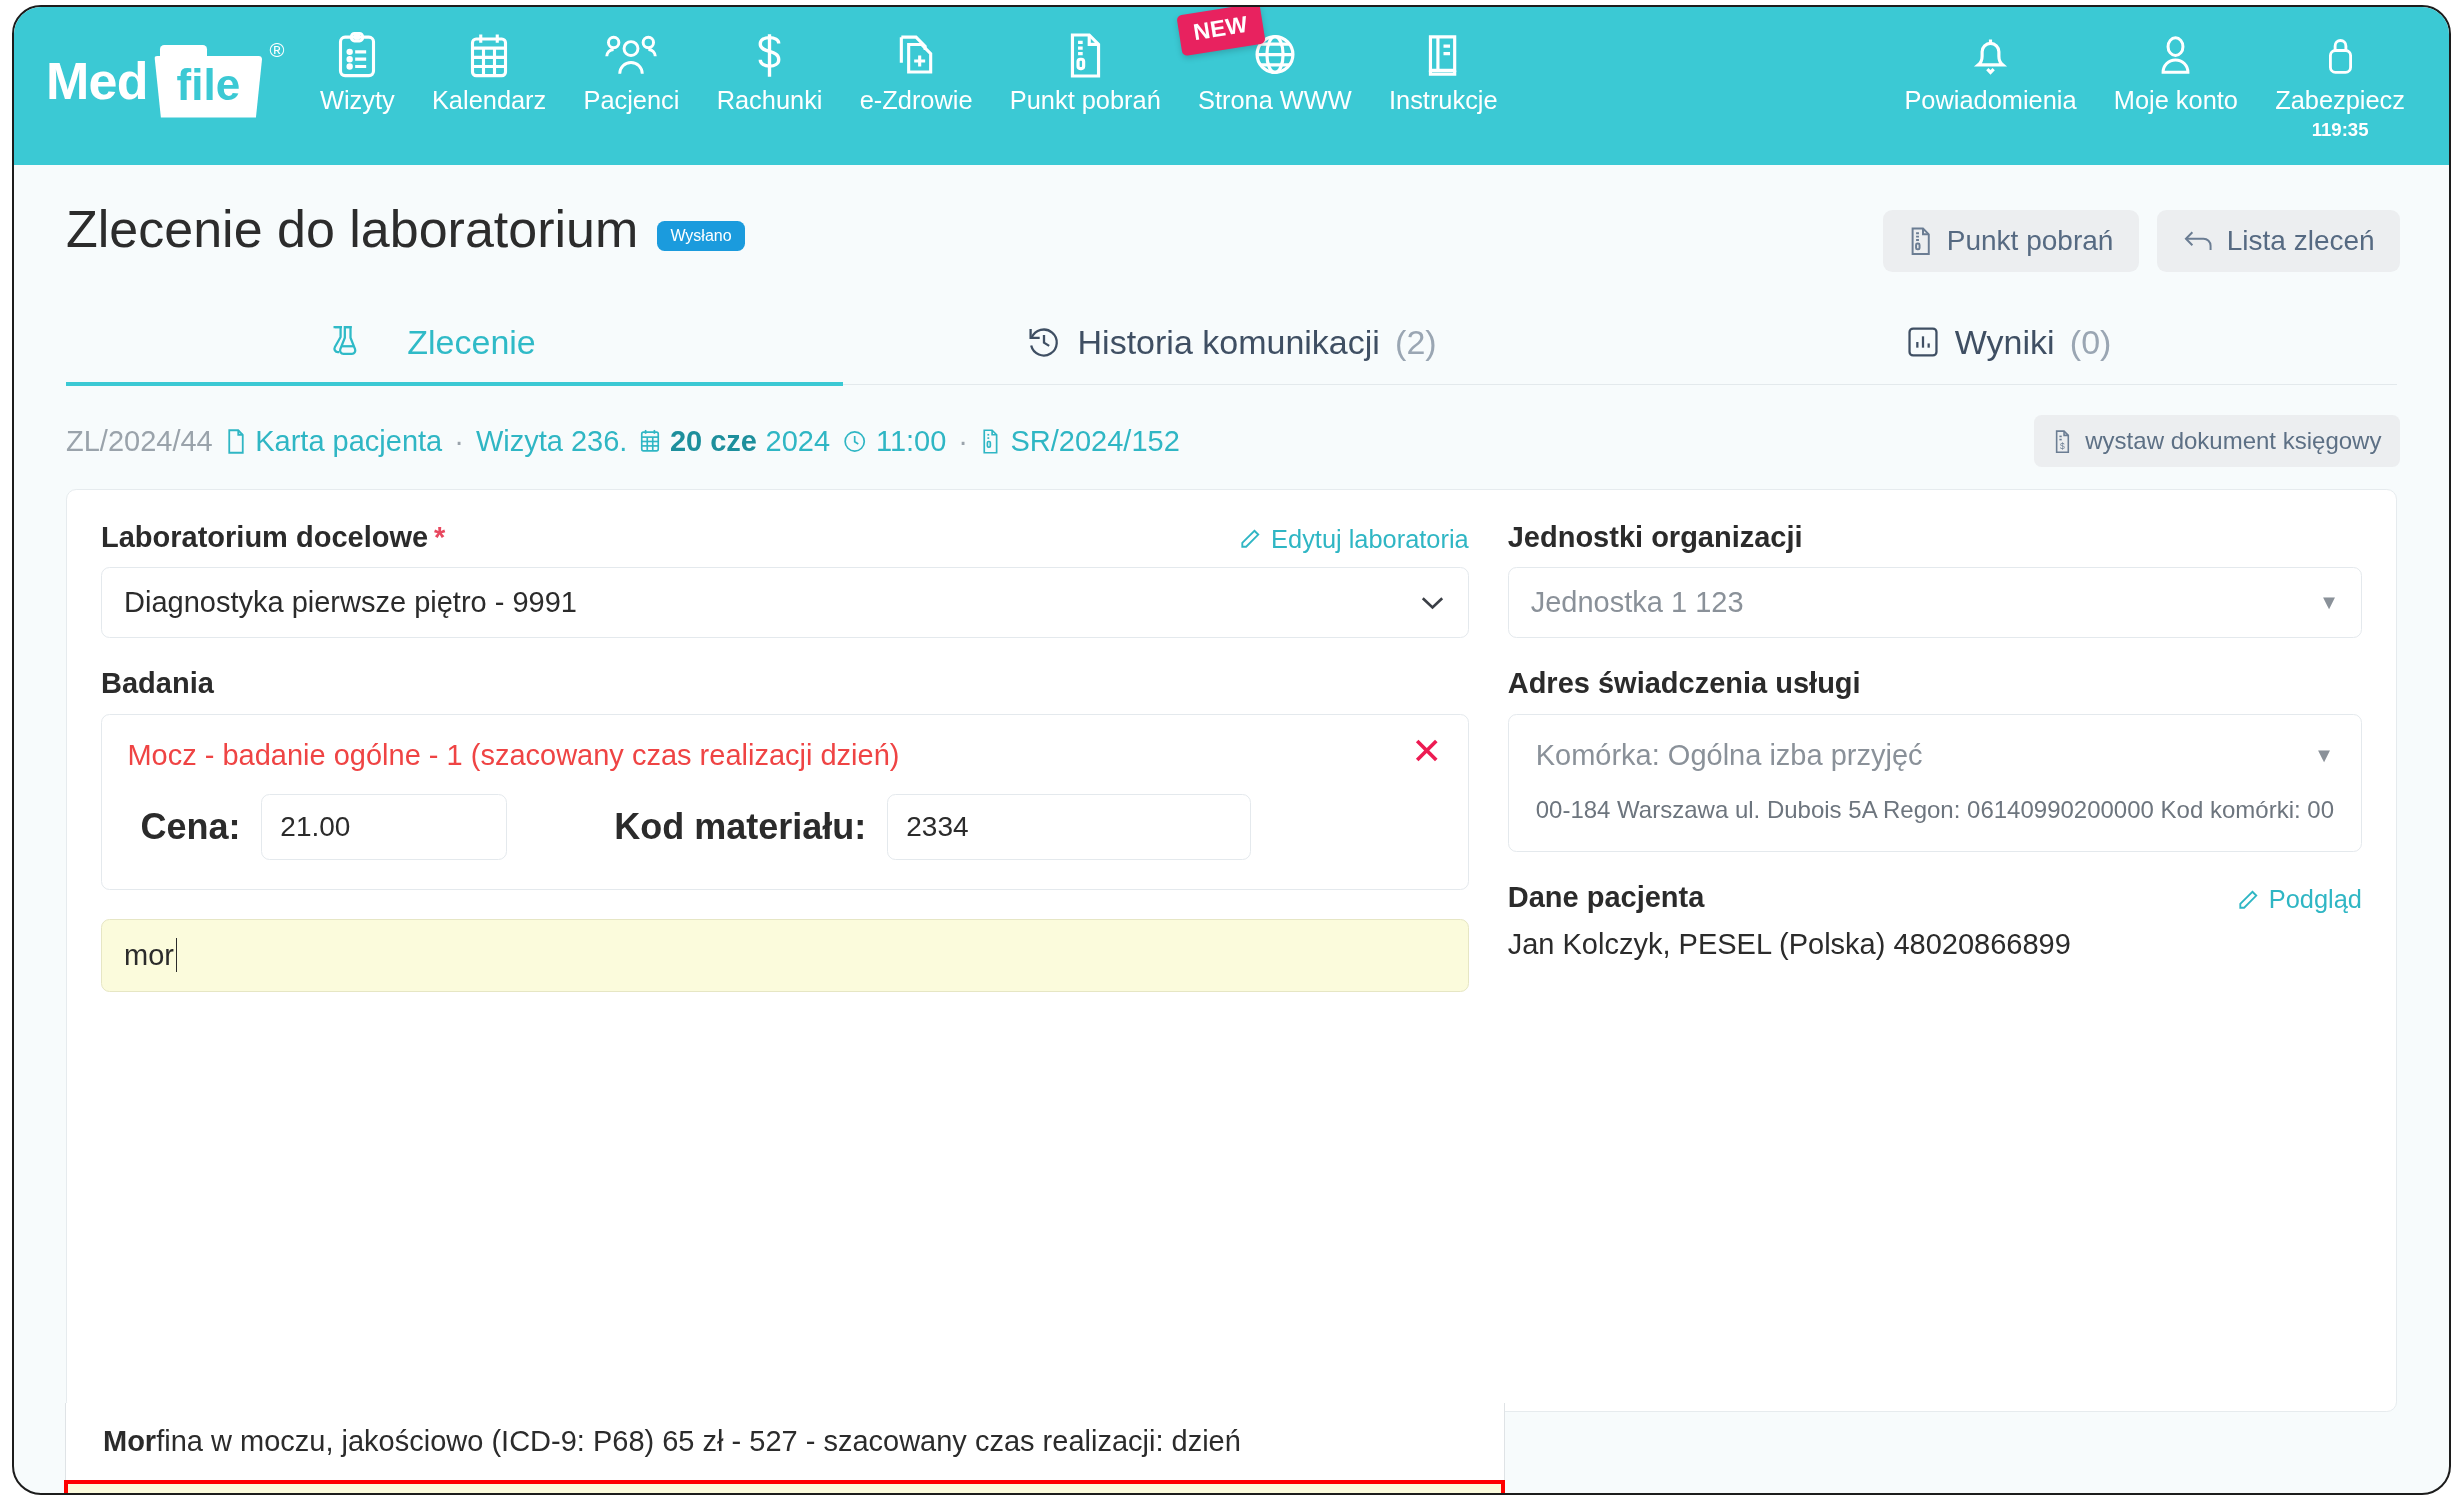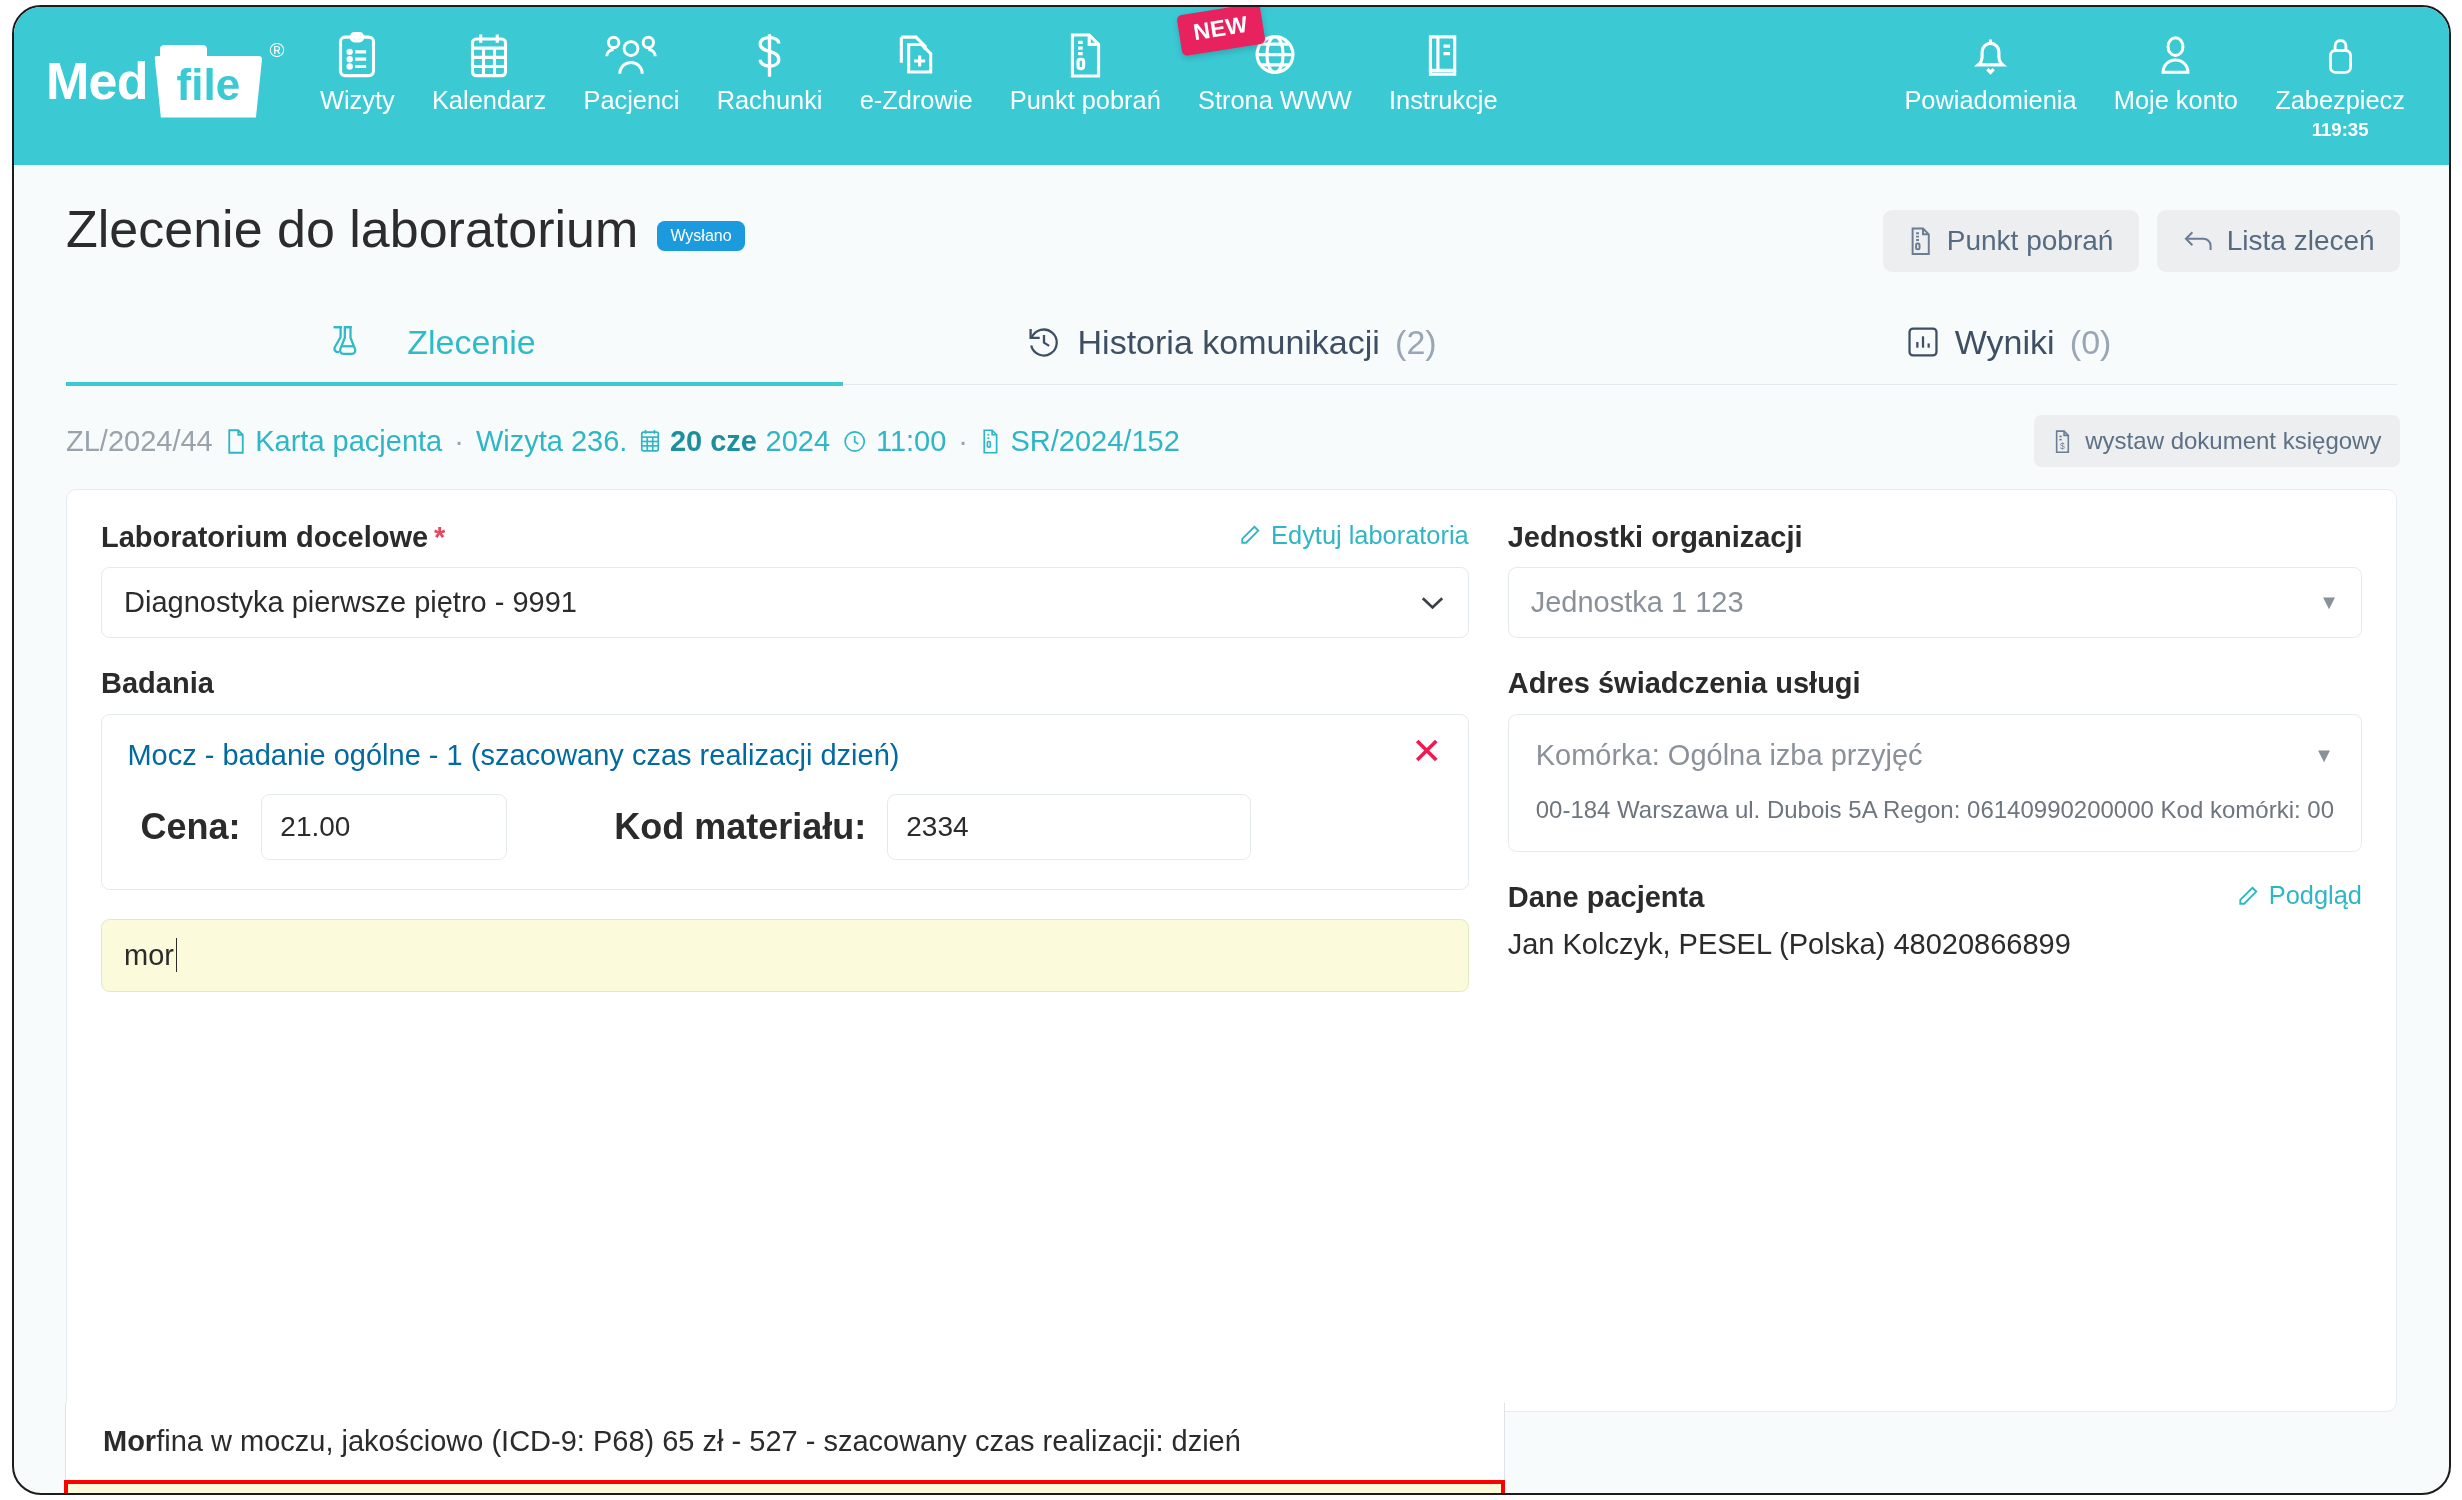--- a/index.html
+++ b/index.html
@@ -166,21 +166,21 @@
     border: 1.7px solid #e6ebee;
     border-radius: 10.2px;
     min-height: 923px;
     display: flex;
     padding: 30.5px 34px 34px 34px;
     position: relative;
   }
   .col-left { width: 1372px; position: relative; }
   .col-right { flex: 1; padding-left: 39px; position: relative; }
   .row-label {
-    display: flex; align-items: flex-start;
+    display: flex; align-items: flex-end;
     font-size: 29px; color: #2b2b2b; font-weight: bold;
     margin-bottom: 13.5px;
   }
   .req { color: #e8485f; margin-left: 6px; font-size: 29px; }
   .link-teal {
     margin-left: auto; color: #2fb6c4; font-size: 25.4px;
     display: flex; align-items: center; gap: 10.2px; cursor: pointer;
     font-weight: normal;
   }
   .select-box {
@@ -194,21 +194,21 @@
   .select-box .chev { margin-left: auto; color: #3b3f46; font-size: 25.4px; }
   .select-box.muted .val { color: #8a9199; }
   .select-box .chev.small { color: #8a9199; font-size: 20.3px; }
   .gap-l { margin-top: 29px; }
   
   .test-card {
     border: 1.7px solid #e4e9ed; border-radius: 8.5px;
     padding: 24px 25.4px 29px 25.4px;
   }
   .test-title-row { display: flex; align-items: flex-start; }
-  .test-title { font-size: 29px; color: #0369a1; }
+  .test-title { font-size: 29px; color: #ef4444; }
   .x-btn {
     margin-left: auto; color: #ed1b52; font-size: 37px; line-height: 0.7;
     cursor: pointer; font-weight: 500; padding-left: 17px;
   }
   .test-fields { display: flex; align-items: center; margin-top: 22px; gap: 20.3px; }
   .fld-label { font-size: 36px; color: #2b2b2b; font-weight: bold; margin-left: 13px; }
   .fld-input {
     border: 1.7px solid #e4e9ed; border-radius: 8.5px;
     height: 66px; width: 246px;
     display: flex; align-items: center; padding: 0 18.6px;

